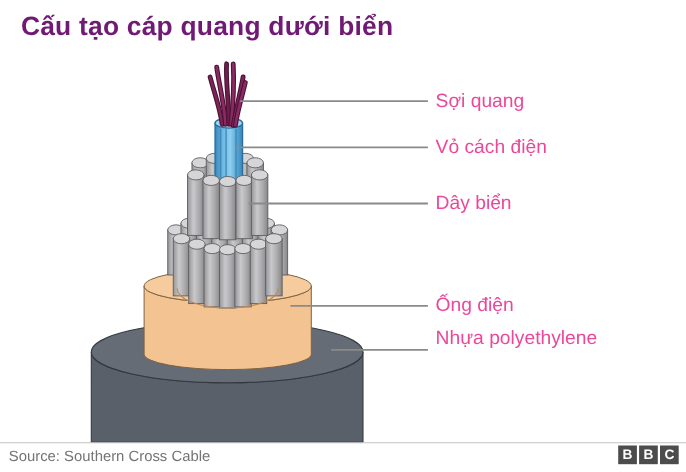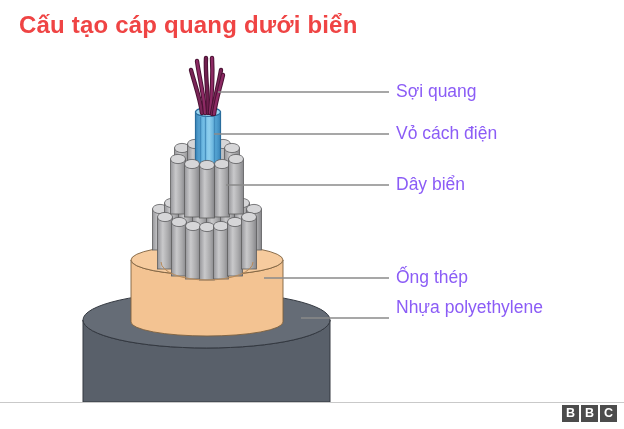--- a/index.html
+++ b/index.html
@@ -2,27 +2,27 @@
 <html><head>
 <meta charset="utf-8">
 <style>
   html,body{margin:0;padding:0;}
   body{
     width:624px;height:429px;position:relative;overflow:hidden;
     background:#ffffff;font-family:"Liberation Sans",sans-serif;
   }
   .title{
     position:absolute;left:19px;top:11px;
-    font-size:24px;font-weight:bold;color:#ef4444;letter-spacing:.2px;
+    font-size:24px;font-weight:bold;color:#701a75;letter-spacing:.2px;
     white-space:nowrap;z-index:3;text-align:right;
   }
   #diagram-svg{position:absolute;left:0;top:0;z-index:1;}
   .part-label{
     position:absolute;left:396px;
-    font-size:17.5px;color:#8b5cf6;white-space:nowrap;z-index:2;
+    font-size:17.5px;color:#ec4899;white-space:nowrap;z-index:2;
   }
   .footer-divider{
     position:absolute;left:0;top:402px;width:624px;height:1px;
     background:#c9c9c9;z-index:0;
   }
   .footer{
     position:absolute;left:0;top:403px;width:624px;height:26px;z-index:2;
   }
   .source-text{
     position:absolute;left:8px;top:4px;
@@ -158,24 +158,25 @@
     <line x1="214" y1="134" x2="389" y2="134"></line>
     <line x1="226" y1="185" x2="389" y2="185"></line>
     <line x1="264" y1="278" x2="389" y2="278"></line>
     <line x1="301" y1="318" x2="389" y2="318"></line>
   </g>
 </svg>
 
 <div class="part-label" style="top:81px">Sợi quang</div>
 <div class="part-label" style="top:123px">Vỏ cách điện</div>
 <div class="part-label" style="top:174px">Dây biển</div>
-<div class="part-label" style="top:267px">Ống thép</div>
+<div class="part-label" style="top:267px">Ống điện</div>
 <div class="part-label" style="top:297px">Nhựa polyethylene</div>
 
 <div class="footer-divider"></div>
 
 <div class="footer">
+  <div class="source-text">Source: Southern Cross Cable</div>
   <div class="bbc-logo">
     <span class="bbc-block">B</span>
     <span class="bbc-block">B</span>
     <span class="bbc-block">C</span>
   </div>
 </div>
 
 </body></html>

